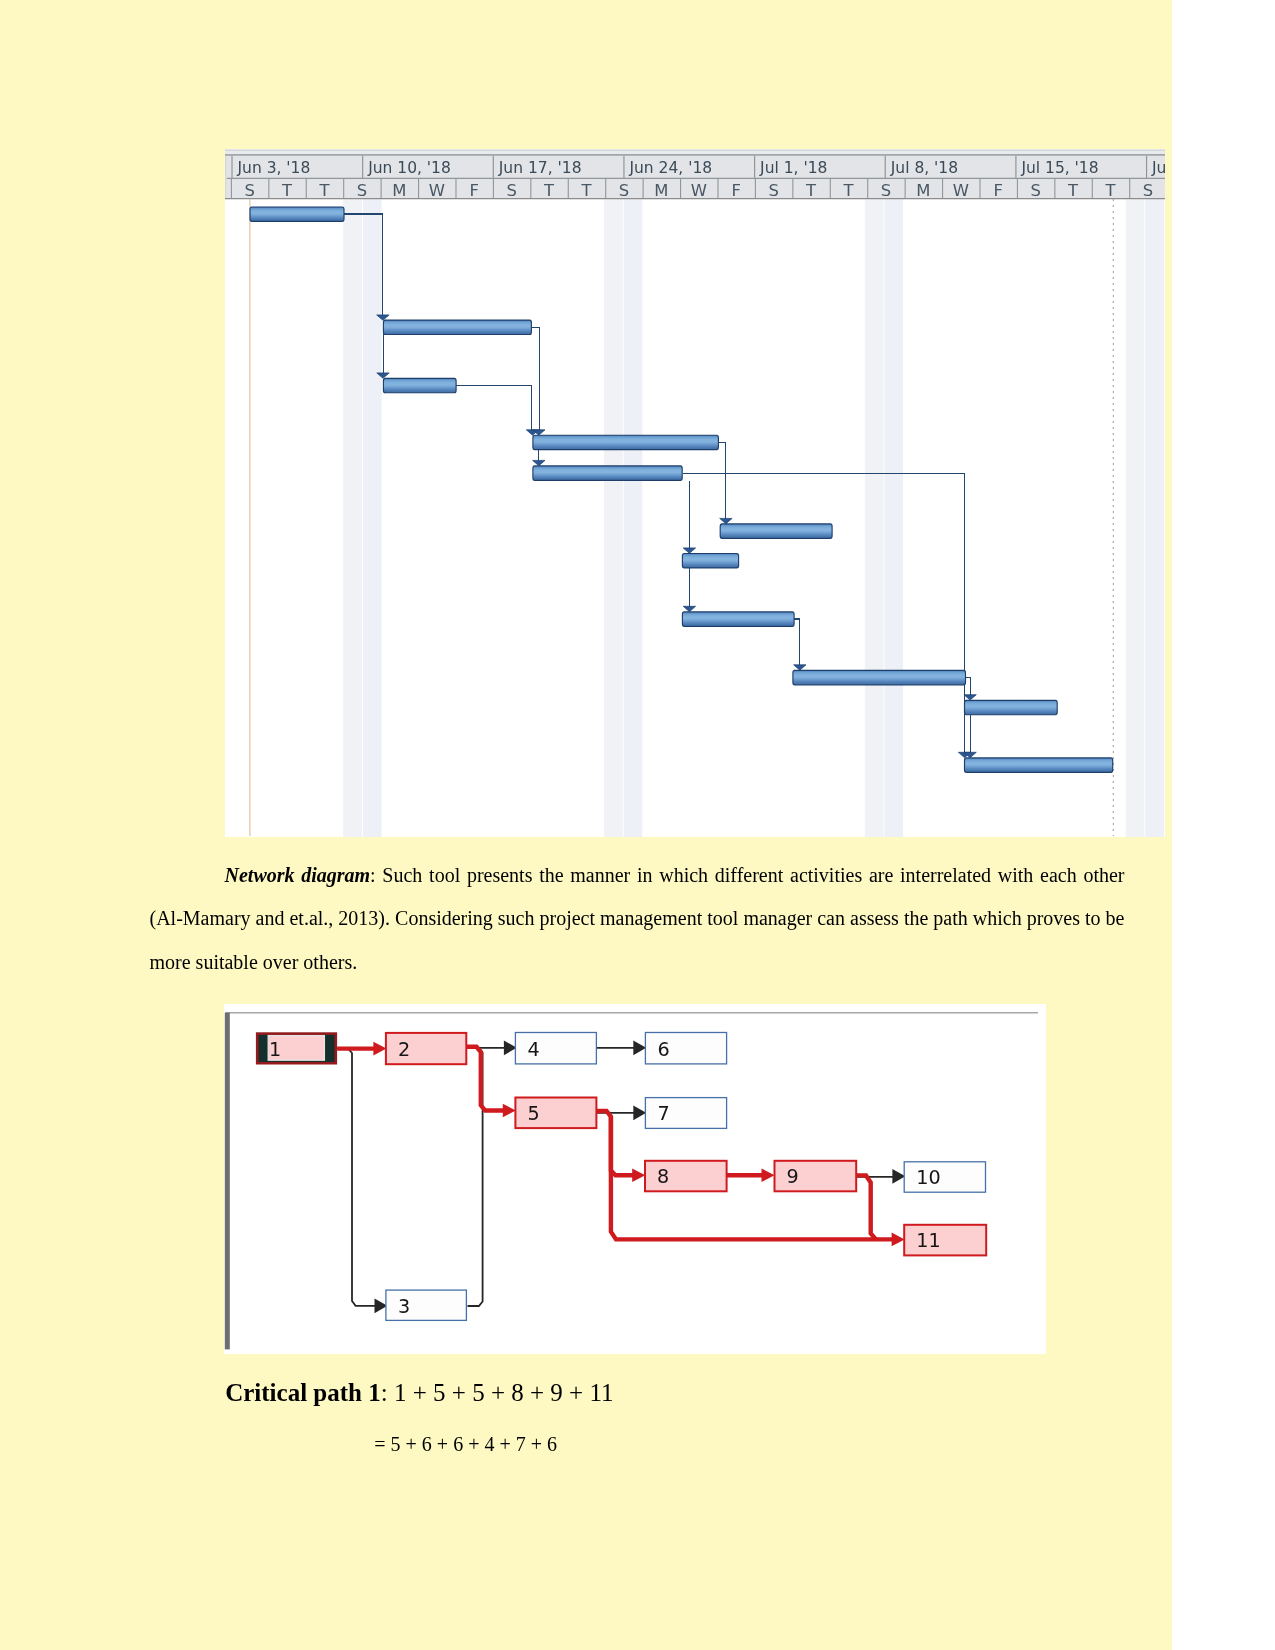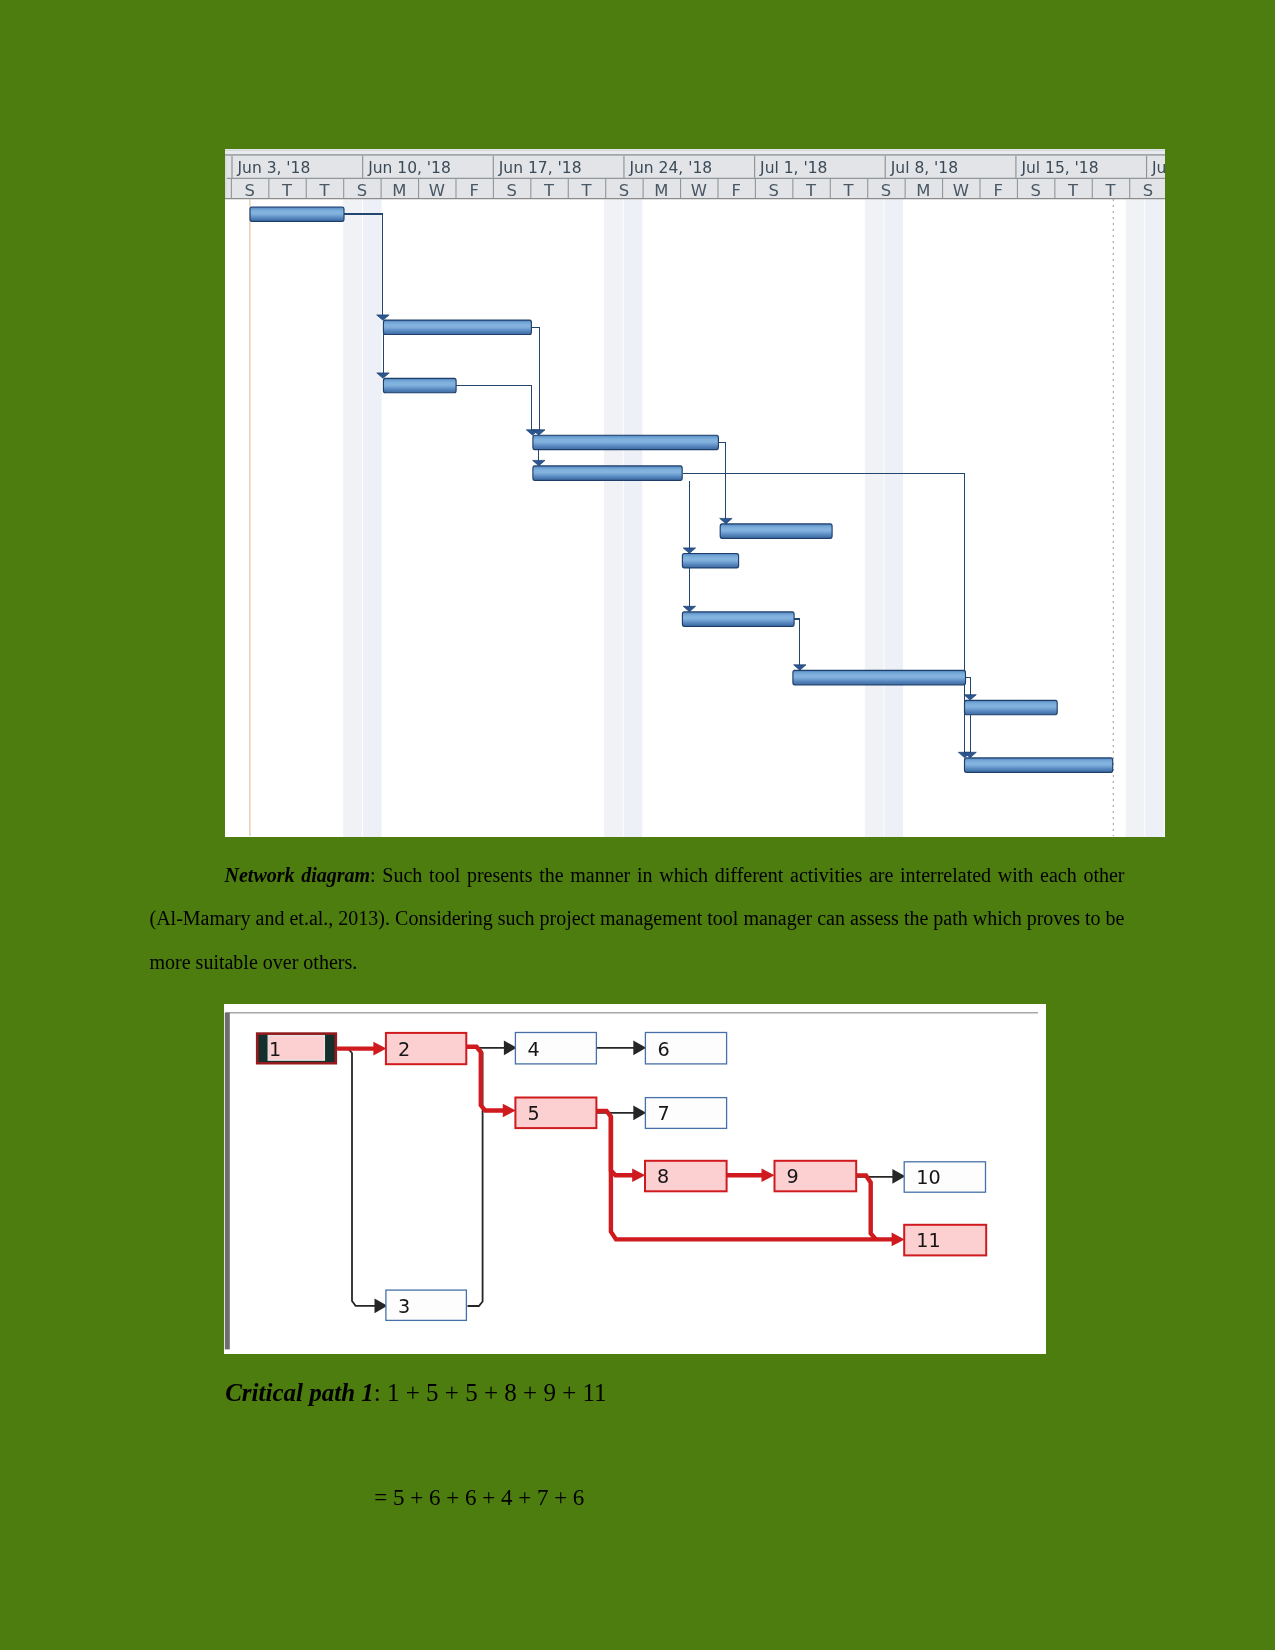--- a/index.html
+++ b/index.html
@@ -1,37 +1,37 @@
 <!DOCTYPE html>
 <html><head>
 <meta charset="utf-8">
 <title>Project Management Tools</title>
 <style>
   html,body{margin:0;padding:0;background:#fff;}
   body{width:1275px;height:1650px;font-family:"Liberation Serif",serif;overflow:hidden;}
-  .page{position:relative;width:1275px;height:1650px;background:#4d7c0f;}
+  .page{position:relative;width:1172px;height:1650px;background:#fef9c3;}
 
   
   .gantt{position:absolute;left:225px;top:149px;width:940px;height:688px;background:#fff;}
   .gantt svg{display:block;}
 
   
   .para{position:absolute;left:149.5px;top:833.5px;width:975px;
         font-size:20px;line-height:43.5px;color:#000;text-align:justify;}
   .para .lead{font-weight:bold;font-style:italic;}
   .para .ind{display:inline-block;width:75px;}
 
   
   .netwrap{position:absolute;left:224px;top:1004px;width:822px;height:350px;background:#fff;}
   .netwrap svg{display:block;}
 
   
   .cp{position:absolute;left:225.2px;top:1378.6px;font-size:25px;color:#000;white-space:nowrap;}
-  .cp .lb{font-weight:bold;font-style:italic;text-align:center;}
-  .cpsum{position:absolute;left:374.3px;top:1485px;font-size:23px;color:#000;white-space:nowrap;}
+  .cp .lb{font-weight:bold;text-align:center;}
+  .cpsum{position:absolute;left:374.3px;top:1433px;font-size:20px;color:#000;white-space:nowrap;}
 </style>
 </head>
 <body>
 
 <div class="page">
 
   <div class="gantt">
     <svg id="gantt-svg" width="940" height="688" viewBox="0 0 940 688" xmlns="http://www.w3.org/2000/svg">
         <defs>
           <linearGradient id="barg" x1="0" y1="0" x2="0" y2="1">

